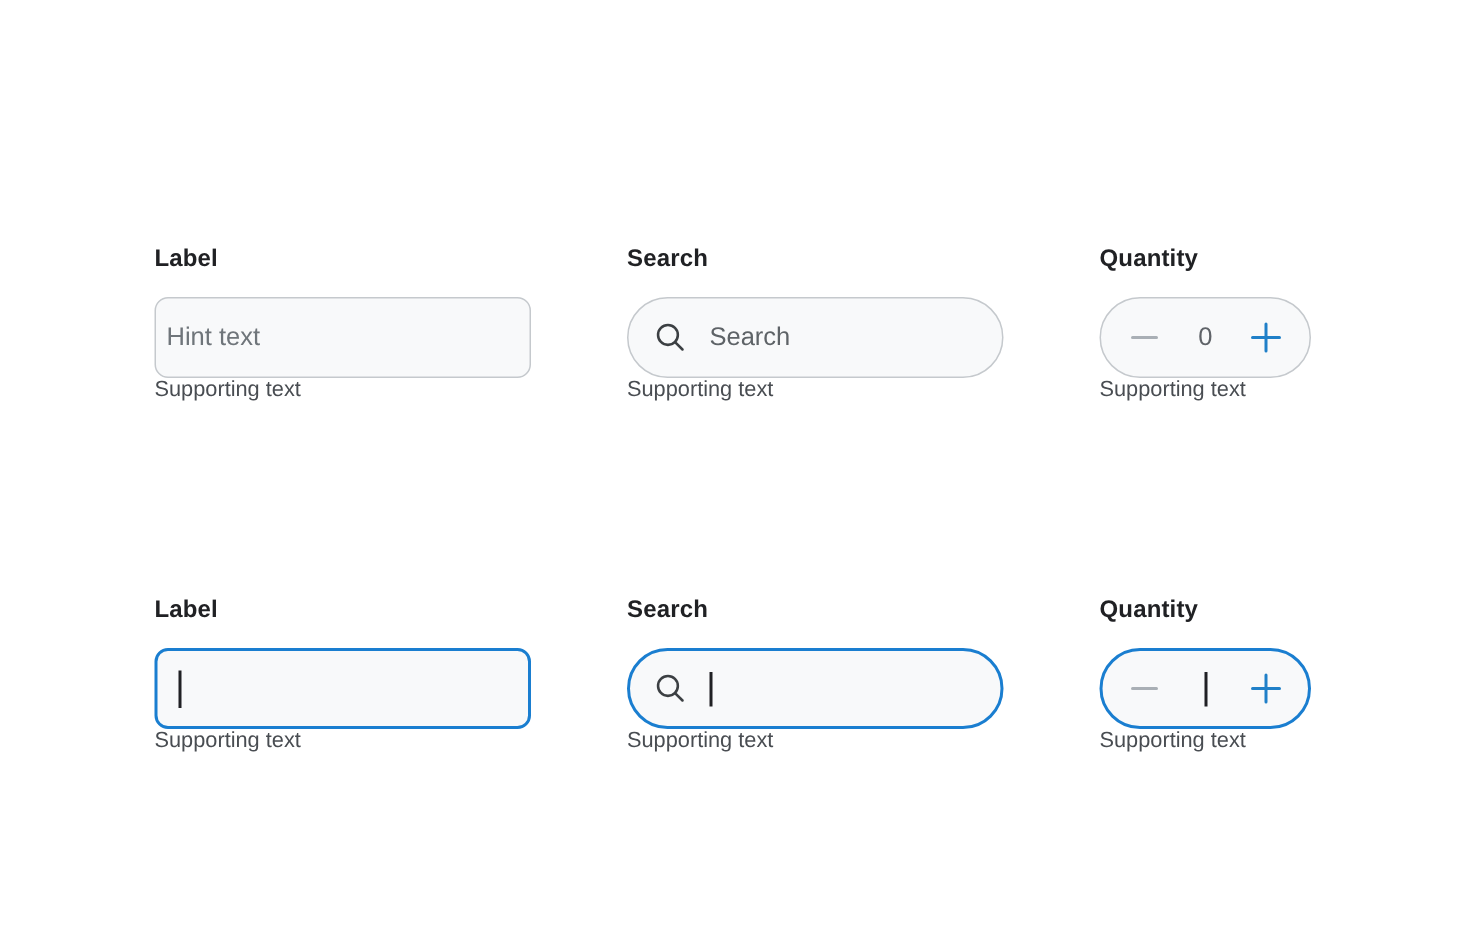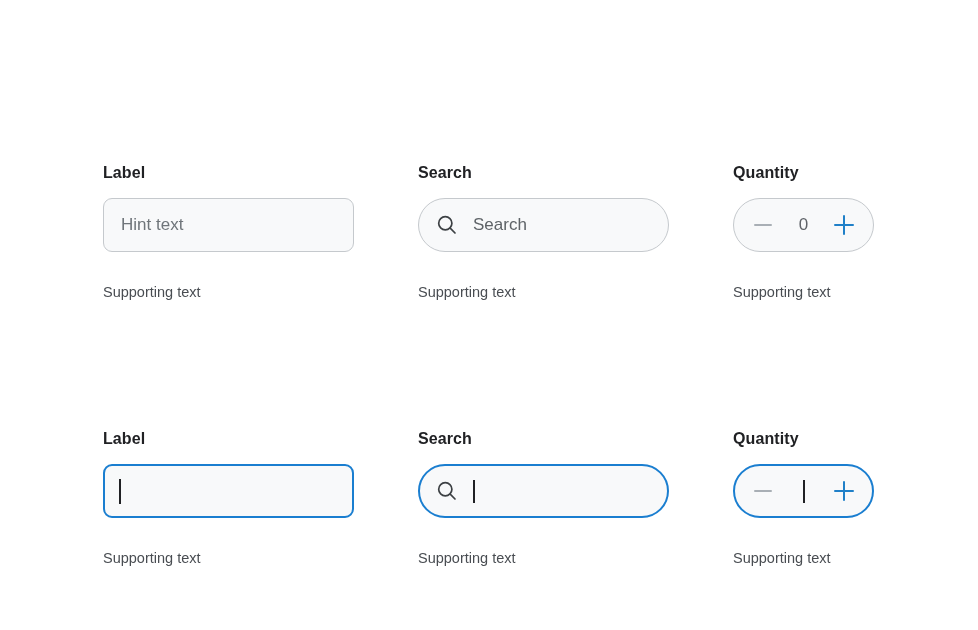--- a/index.html
+++ b/index.html
@@ -49,37 +49,37 @@
     letter-spacing: 0.1px;
     margin: 0 0 16px 0;
     white-space: nowrap;
   }
 
   .supporting {
     font-size: 14.5px;
     font-weight: normal;
     color: #494d52;
     line-height: 17px;
-    margin-top: 32px;
+    margin-top: 0;
     white-space: nowrap;
   }
 
   
   .box {
     box-sizing: border-box;
     background: #f8f9fa;
     display: flex;
     align-items: center;
     height: 54px;
   }
   .box.rect {
     width: 251px;
     border-radius: 9px;
     border: 1px solid #c5c9cd;
-    padding: 0 17px;
+    padding: 0 7px;
   }
   .box.rect.focused {
     border: 2px solid #1a7ed0;
     padding: 0 14px;
   }
   .box.pill {
     width: 251px;
     border-radius: 27px;
     border: 1px solid #c5c9cd;
     padding: 0 16px;

